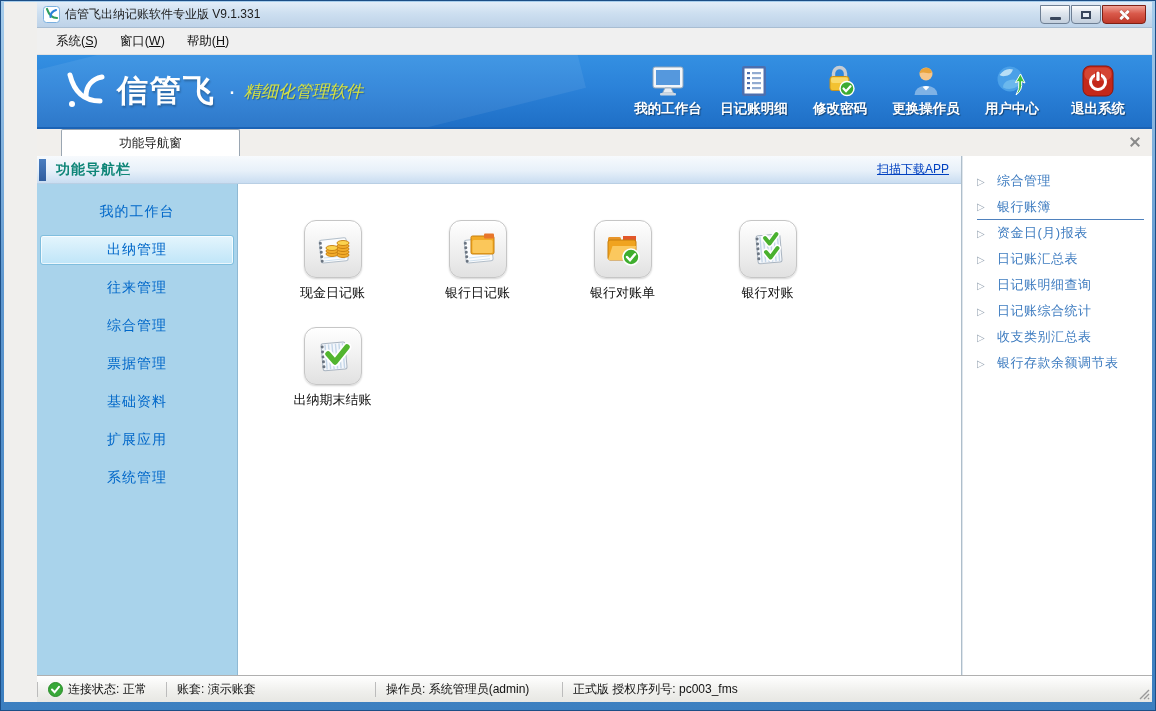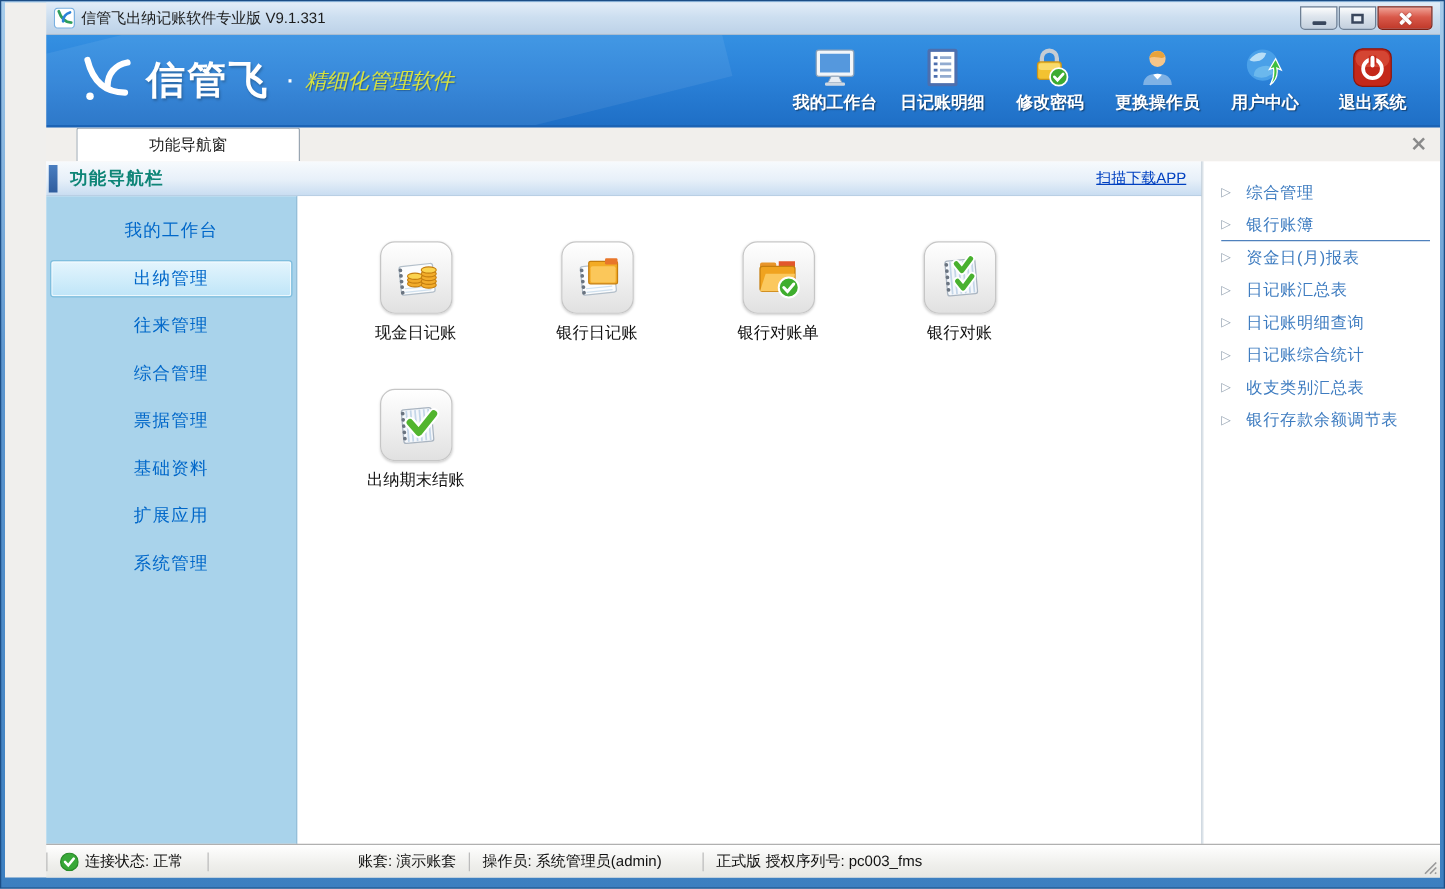--- a/index.html
+++ b/index.html
@@ -78,41 +78,41 @@
     text-decoration:underline; cursor:pointer; }
 
   .left-body { flex:1; display:flex; min-height:0; }
   .sidebar { width:201px; background:#a9d3eb; padding-top:13px; border-right:1px solid #8fb9d4; }
   .nav-item { height:30px; margin:0 3px 8px 3px; display:flex; align-items:center; justify-content:center;
     font-size:14px; color:#0067c9; cursor:pointer; border:1px solid transparent; letter-spacing:1px; }
   .nav-item.active { background:linear-gradient(180deg,#e4f5fd,#bfe5f8);
     border:1px solid #7fbede; border-radius:3px; box-shadow:inset 0 0 0 1px rgba(255,255,255,.7);text-align:right; }
 
   .main { flex:1; background:#fff; overflow:hidden; }
-  .icon-grid { display:flex; flex-wrap:wrap; padding:36px 0 0 22px; row-gap:36px;text-align:center; }
+  .icon-grid { display:flex; flex-wrap:wrap; padding:36px 0 0 22px; row-gap:25px;text-align:center; }
   .tile-cell { width:145px; display:flex; flex-direction:column; align-items:center; cursor:pointer; }
   .tile { width:58px; height:58px; border-radius:12px; border:1px solid #c6c6c6;
     background:linear-gradient(180deg,#ffffff,#efefef 55%,#e1e1e1);
     box-shadow:inset 0 1px 0 #fff, 0 1px 2px rgba(0,0,0,.18);
     display:flex; align-items:center; justify-content:center; }
   .tile-label { margin-top:6px; font-size:13px; color:#111; }
 
   .rel-list { padding:12px 0 0 14px; background:#fff; flex:1; }
   .rel-item { display:flex; align-items:center; height:26px; cursor:pointer; }
   .rel-item.divided { border-bottom:1px solid #4f81bd; margin-right:8px; }
   .tri { font-size:10px; color:#9aa7b5; width:20px; }
   .rel-text { font-size:13px; color:#3e7cc0; letter-spacing:.5px; }
 
   
   .statusbar { height:27px; flex:0 0 27px; display:flex; align-items:center;
     background:linear-gradient(180deg,#ffffff,#efefec 60%,#e7e7e3);
     border-top:1px solid #b0b0b0; font-size:12px; color:#111; position:relative; }
   .sb-sec { display:flex; align-items:center; gap:5px; padding:0 10px; white-space:nowrap; }
   .sb-sec.w1 { min-width:212px; } .sb-sec.w2 { min-width:128px; }
-  .sb-sec.w3 { min-width:208px;justify-content:flex-end; } .sb-sec.w4 { min-width:186px; }
+  .sb-sec.w3 { min-width:208px; } .sb-sec.w4 { min-width:186px; }
   .sb-sep { width:1px; height:15px; background:#bcbcbc; }
   .grip { position:absolute; right:2px; bottom:2px; }
 </style>
 </head>
 <body>
 
 <div class="frame">
 <div class="inner">
 
   <div class="titlebar">
@@ -128,20 +128,25 @@
           </div>
       <div class="wbtn">
             <i class="ic-max"></i>
           </div>
       <div class="wbtn close">
             <i class="ic-close"></i>
           </div>
     </div>
   </div>
 
+  <div class="menubar">
+    <div class="menu-item"><span>系统(</span><span class="accel">S</span><span>)</span></div>
+    <div class="menu-item"><span>窗口(</span><span class="accel">W</span><span>)</span></div>
+    <div class="menu-item"><span>帮助(</span><span class="accel">H</span><span>)</span></div>
+  </div>
 
   <div class="banner">
     <div class="logo">
       <svg width="46" height="40" viewBox="0 0 46 40">
         <path d="M7 4 C11 20 20 30 37 30" stroke="#fff" stroke-width="5" fill="none" stroke-linecap="round"></path>
         <path d="M39 6 C29 8 23 15 23 25" stroke="#fff" stroke-width="5" fill="none" stroke-linecap="round"></path>
         <circle cx="9" cy="33" r="3" fill="#fff"></circle>
       </svg>
       <span class="brand">信管飞</span>
       <span class="bsep">·</span>

